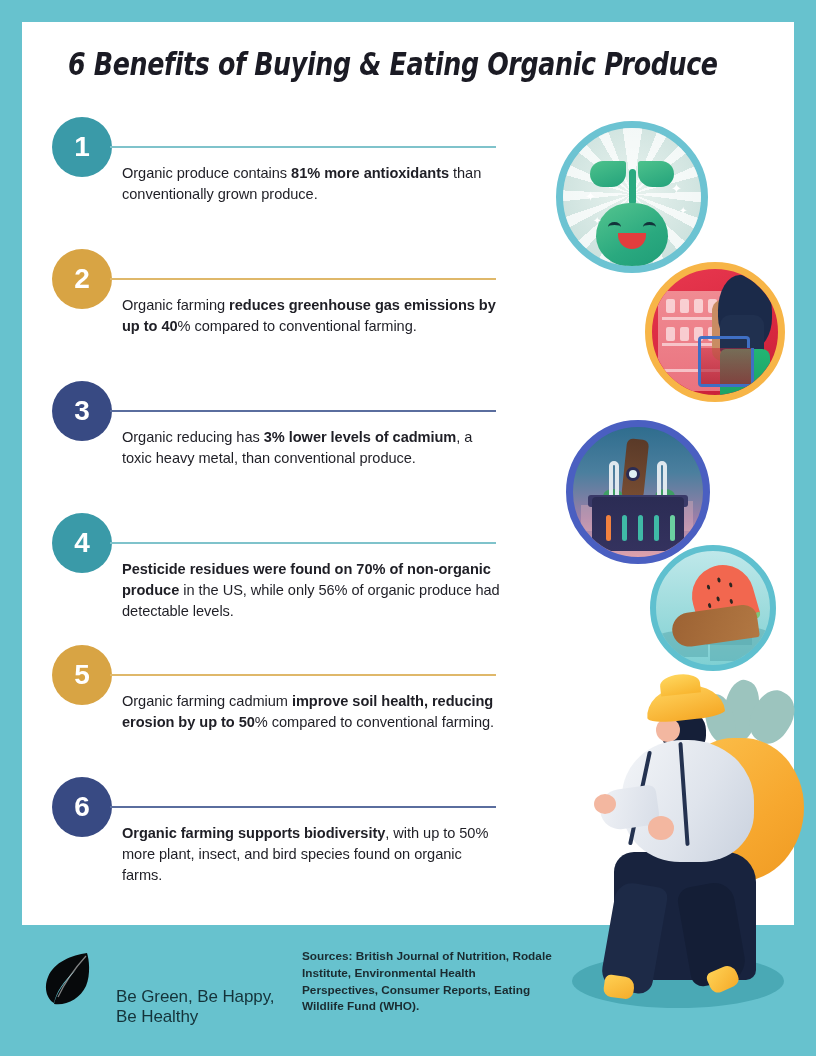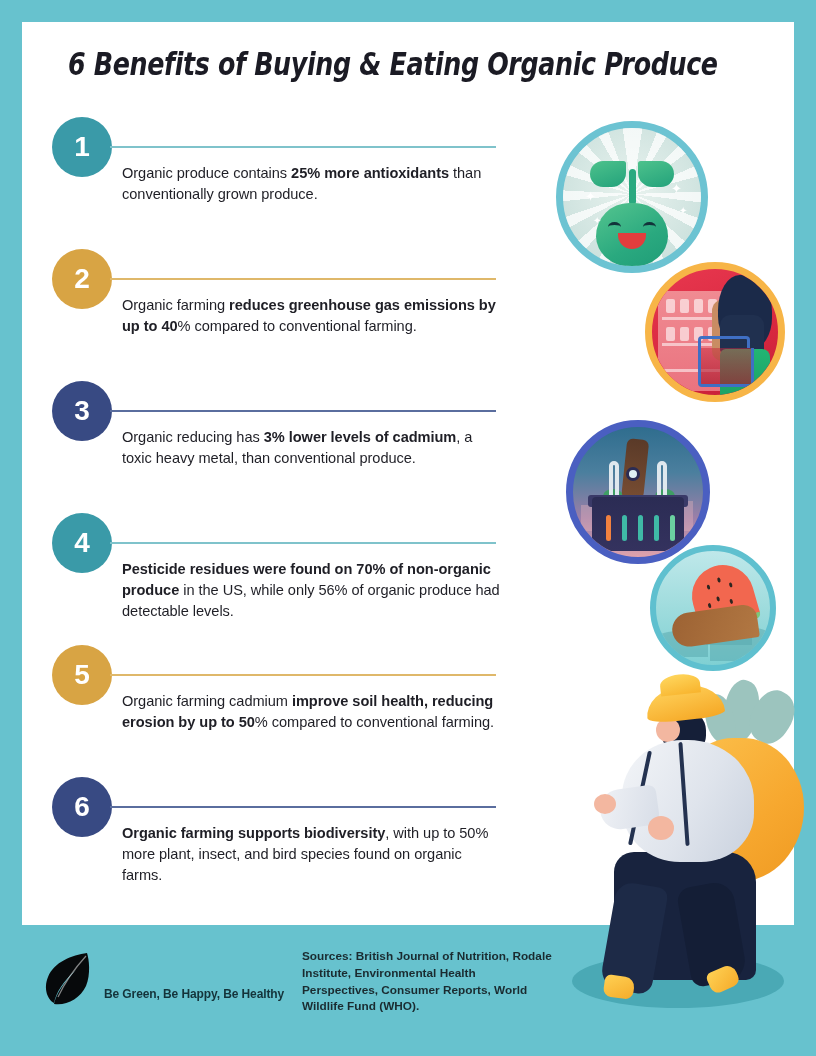--- a/index.html
+++ b/index.html
@@ -324,43 +324,43 @@
   }
 
   
   .logo-wrap { position: absolute; left: 42px; top: 950px; width: 250px; height: 62px; }
   .leaf-mark { position: absolute; left: 0; top: 0; width: 52px; height: 58px; }
   .logo-name {
     position: absolute; left: 62px; top: 8px;
     font-size: 23px; font-weight: bold; letter-spacing: 0.6px; color: #0d0d12;
   }
   .logo-tag {
-    position: absolute; left: 62px; top: 37px;
-    font-size: 12px; font-weight: bold; color: #14333a; letter-spacing: -0.1px;
+    position: absolute; left: 74px; top: 37px;
+    font-size: 17px; font-weight: normal; color: #14333a; letter-spacing: -0.1px;
   }
   .sources {
     position: absolute; left: 302px; top: 948px; width: 250px;
     font-size: 11.8px; line-height: 1.42; color: #1a2b30; font-weight: bold;
   }
 </style>
 </head>
 <body>
 
 <div class="poster">
 
   <div class="canvas"></div>
   <div class="footer-band"></div>
 
   <div class="title">6 Benefits of Buying &amp; Eating Organic Produce</div>
 
   <div class="benefits" id="benefits-host">
       <div class="benefit" style="top: 117px;">
         <div class="num-circle" style="background: rgb(58, 154, 168);">1</div>
         <div class="rule" style="background: rgb(127, 195, 203);"></div>
-        <div class="benefit-text"><span>Organic produce contains </span><b>25% more antioxidants</b><span> than conventionally grown produce.</span></div>
+        <div class="benefit-text"><span>Organic produce contains </span><b>81% more antioxidants</b><span> than conventionally grown produce.</span></div>
       </div>
       <div class="benefit" style="top: 249px;">
         <div class="num-circle" style="background: rgb(216, 164, 68);">2</div>
         <div class="rule" style="background: rgb(223, 184, 106);"></div>
         <div class="benefit-text"><span>Organic farming </span><b>reduces greenhouse gas emissions by up to 40</b><span>% compared to conventional farming.</span></div>
       </div>
       <div class="benefit" style="top: 381px;">
         <div class="num-circle" style="background: rgb(56, 74, 131);">3</div>
         <div class="rule" style="background: rgb(90, 109, 158);"></div>
         <div class="benefit-text"><span>Organic reducing has </span><b>3% lower levels of cadmium</b><span>, a toxic heavy metal, than conventional produce.</span></div>
@@ -479,15 +479,15 @@
   </div>
 
   <div class="logo-wrap">
     <svg class="leaf-mark" viewBox="0 0 52 58">
       <path d="M45 3C30 5 12 12 6 27c-5 12 0 23 6 26 2-10 9-22 22-33C22 32 14 44 12 54c12 2 26-5 32-18 5-12 3-27 1-33z" fill="#07090b"></path>
       <path d="M44 6C34 17 24 30 16 47" stroke="#ffffff" stroke-width="1.2" fill="none" opacity="0.5"></path>
     </svg>
     <div class="logo-tag">Be Green, Be Happy, Be Healthy</div>
   </div>
 
-  <div class="sources">Sources: British Journal of Nutrition, Rodale Institute, Environmental Health Perspectives, Consumer Reports, World Wildlife Fund (WHO).</div>
+  <div class="sources">Sources: British Journal of Nutrition, Rodale Institute, Environmental Health Perspectives, Consumer Reports, Eating Wildlife Fund (WHO).</div>
 
 </div>
 
 </body></html>

